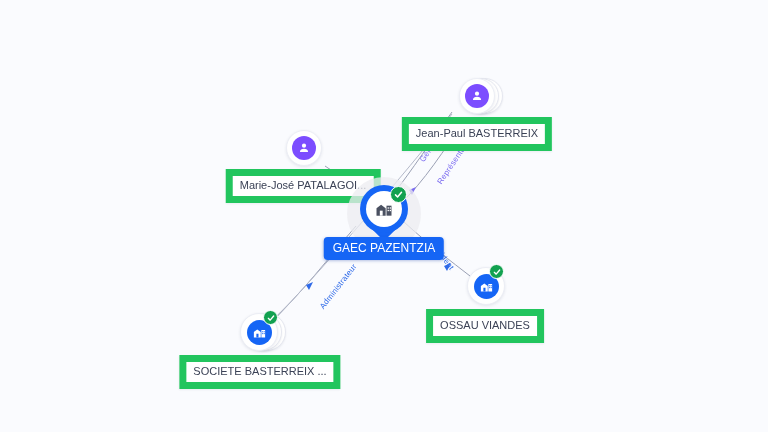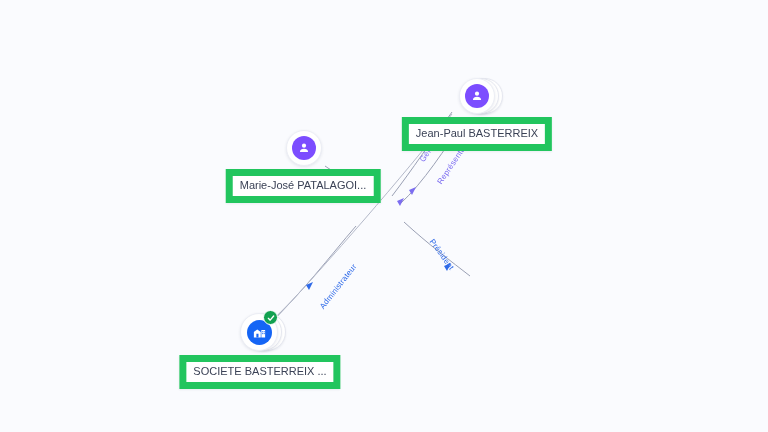--- a/index.html
+++ b/index.html
@@ -177,20 +177,43 @@
           <svg width="14" height="14" viewBox="0 0 24 24" fill="#ffffff">
             <circle cx="12" cy="8" r="3.6"></circle>
             <path d="M5 19c0-3.6 3.2-5.6 7-5.6s7 2 7 5.6z"></path>
           </svg>
         </div>
       </div>
     </div>
     <div class="node-label">Marie-José PATALAGOI...</div>
   </div>
 
+  <div class="node" style="left:485px;top:285px;">
+    <div class="co-wrap" style="width:36px;">
+      <div class="co-circle">
+        <div class="ic">
+          <svg width="15" height="15" viewBox="0 0 24 24" fill="#ffffff">
+            <path d="M3 20V11l5.5-4L14 11v9z"></path>
+            <rect x="15" y="8" width="6" height="12"></rect>
+            <rect x="16.3" y="10" width="1.6" height="1.6" fill="#1565f5"></rect>
+            <rect x="18.8" y="10" width="1.6" height="1.6" fill="#1565f5"></rect>
+            <rect x="16.3" y="13" width="1.6" height="1.6" fill="#1565f5"></rect>
+            <rect x="18.8" y="13" width="1.6" height="1.6" fill="#1565f5"></rect>
+            <rect x="7" y="14" width="3.4" height="6" fill="#1565f5"></rect>
+          </svg>
+        </div>
+      </div>
+      <div class="badge-check">
+        <svg width="8" height="8" viewBox="0 0 24 24" fill="none" stroke="#ffffff" stroke-width="4" stroke-linecap="round" stroke-linejoin="round">
+          <polyline points="4,13 9.5,18.5 20,6"></polyline>
+        </svg>
+      </div>
+    </div>
+    <div class="node-label">OSSAU VIANDES</div>
+  </div>
 
   <div class="node" style="left:260px;top:331px;">
     <div class="co-wrap">
       <div class="card c3"></div>
       <div class="card c2"></div>
       <div class="co-circle">
         <div class="ic">
           <svg width="15" height="15" viewBox="0 0 24 24" fill="#ffffff">
             <path d="M3 20V11l5.5-4L14 11v9z"></path>
             <rect x="15" y="8" width="6" height="12"></rect>
@@ -204,14 +227,38 @@
       </div>
       <div class="badge-check" style="right:2px;">
         <svg width="8" height="8" viewBox="0 0 24 24" fill="none" stroke="#ffffff" stroke-width="4" stroke-linecap="round" stroke-linejoin="round">
           <polyline points="4,13 9.5,18.5 20,6"></polyline>
         </svg>
       </div>
     </div>
     <div class="node-label">SOCIETE BASTERREIX ...</div>
   </div>
 
+  <div class="node" style="left:384px;top:214px;">
+    <div class="halo"></div>
+    <div class="pin">
+      <div class="pin-tail"></div>
+      <div class="pin-body"></div>
+      <div class="pin-inner">
+        <svg width="20" height="20" viewBox="0 0 24 24" fill="#4a5060">
+          <path d="M3 20V11l5.5-4L14 11v9z"></path>
+          <rect x="15" y="8" width="6" height="12"></rect>
+          <rect x="16.3" y="10" width="1.6" height="1.6" fill="#ffffff"></rect>
+          <rect x="18.8" y="10" width="1.6" height="1.6" fill="#ffffff"></rect>
+          <rect x="16.3" y="13" width="1.6" height="1.6" fill="#ffffff"></rect>
+          <rect x="18.8" y="13" width="1.6" height="1.6" fill="#ffffff"></rect>
+          <rect x="7" y="14" width="3.4" height="6" fill="#ffffff"></rect>
+        </svg>
+      </div>
+      <div class="badge-check">
+        <svg width="9" height="9" viewBox="0 0 24 24" fill="none" stroke="#ffffff" stroke-width="4" stroke-linecap="round" stroke-linejoin="round">
+          <polyline points="4,13 9.5,18.5 20,6"></polyline>
+        </svg>
+      </div>
+    </div>
+    <div class="center-label">GAEC PAZENTZIA</div>
+  </div>
 
 </div>
 
 </body></html>

